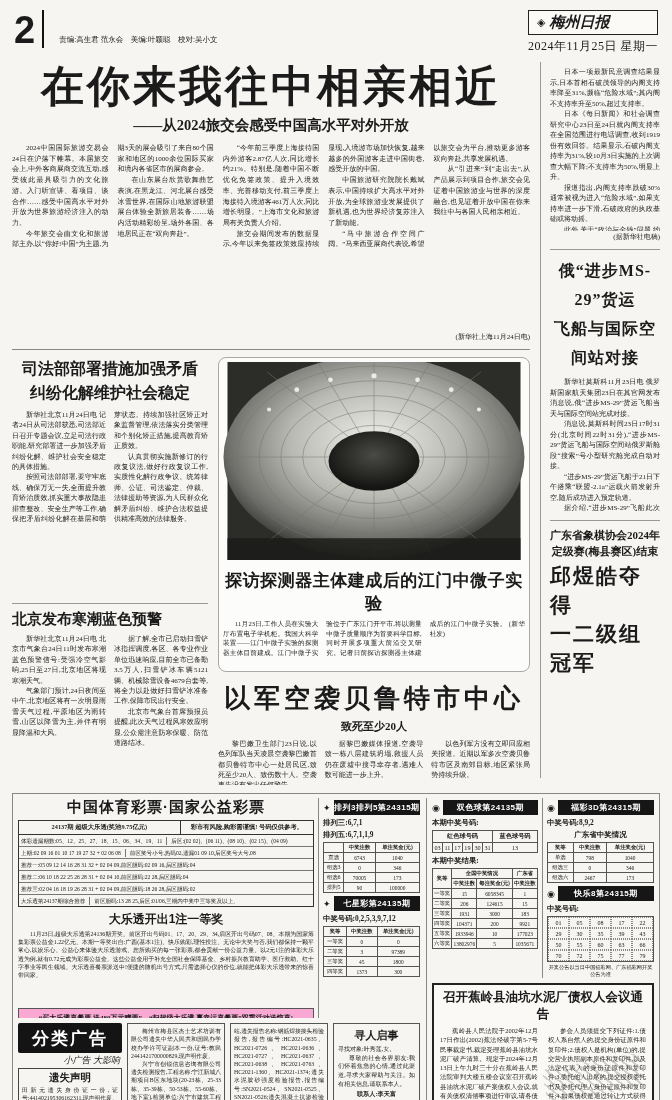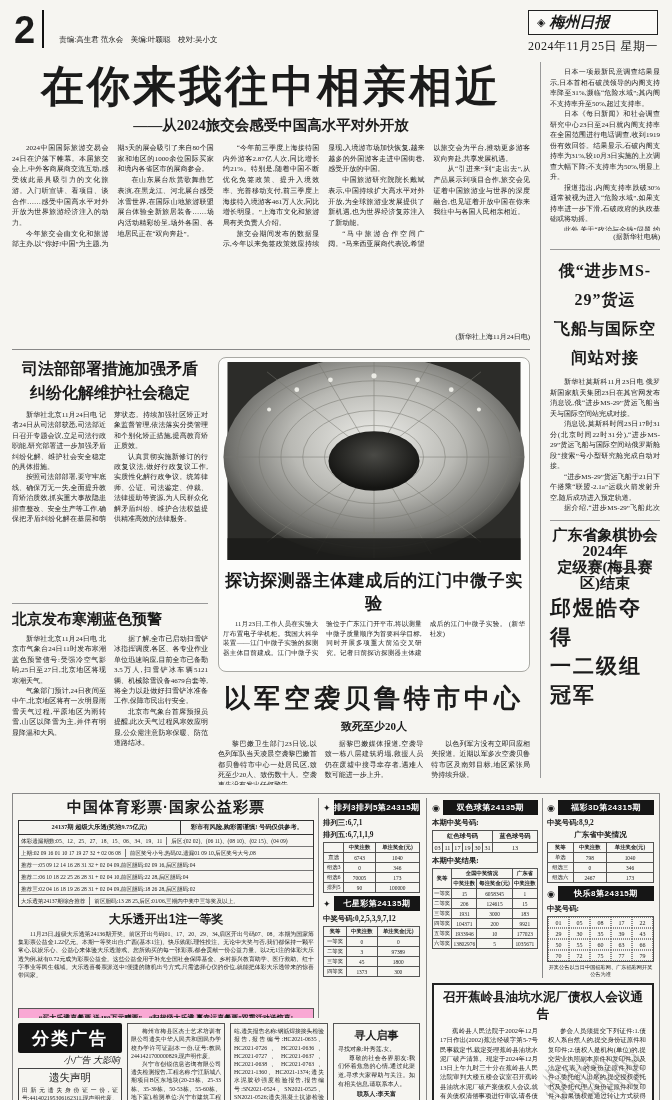--- a/index.html
+++ b/index.html
@@ -40,21 +40,21 @@
   .cap-cols { column-count:3; column-gap:8px; font-size:6.6px; line-height:9.6px; text-align:justify; height:48px; overflow:hidden; }
   .strike-head { font-size:26px; font-weight:900; text-align:center; letter-spacing:4px; margin-top:9px; }
   .strike-sub { font-size:11px; font-weight:700; text-align:center; margin:3px 0 5px; }
   #strike-body { column-count:3; column-gap:8px; font-size:7px; line-height:10.3px; text-align:justify; height:98px; overflow:hidden; }
 
   .rightcol { border-left:1px solid #999; padding-left:9px; height:716px; overflow:hidden; }
   .r-head { font-size:16px; font-weight:900; text-align:center; line-height:29px; letter-spacing:1px; }
   .r-body { font-size:7px; line-height:10.5px; text-align:justify; margin-top:5px; overflow:hidden; }
   #poll-body { height:164px; }
   #progress-body { height:136px; }
-  .kicker { font-size:15px; font-weight:700; text-align:center; line-height:16px; margin-top:2px; }
+  .kicker { font-size:11px; font-weight:700; text-align:center; line-height:16px; margin-top:2px; }
   .r-head-big { font-size:21px; font-weight:900; line-height:29px; letter-spacing:2px; margin-top:3px; }
 
   
   .bottom { display:flex; border:1px solid #888; border-bottom:none; margin-top:8px; padding:4px 5px; gap:6px; height:314px; overflow:hidden; }
   .b-left { width:402px; display:flex; flex-direction:column; }
   .lotto-left { display:flex; height:226px; overflow:hidden; }
   .p1 { width:300px; padding-right:4px; }
   .p2 { flex:1; border-left:1px solid #888; padding-left:4px; overflow:hidden; }
   .b-right { flex:1; display:flex; flex-direction:column; border-left:1px solid #888; padding-left:5px; overflow:hidden; }
   .lotto-right { display:flex; }
@@ -91,21 +91,21 @@
   .notice-title { font-size:12.5px; font-weight:900; text-align:center; margin-bottom:3px; }
   .notice-cols { column-count:2; column-gap:10px; font-size:6.4px; line-height:9.3px; text-align:justify; }
   .notice-cols p { text-indent:12px; }
   .stamp { position:absolute; right:8px; bottom:6px; width:100px; height:34px; transform:rotate(-10deg); border-radius:4px; background:repeating-linear-gradient(48deg, rgba(110,110,110,.28) 0 2px, transparent 2px 6px); }
 
   .ads-row { display:flex; gap:5px; margin-top:5px; height:82px; overflow:hidden; }
   .ad-c1 { width:104px; display:flex; flex-direction:column; }
   .cls-black { background:#141414; color:#fff; font-size:17px; font-weight:900; text-align:center; padding:4px 0 3px; font-family:"Liberation Sans",sans-serif; letter-spacing:2px; border-radius:2px; }
   .cls-slogan { font-size:9px; font-weight:400; font-style:italic; text-align:right; margin:1px 2px; font-family:"Liberation Sans",sans-serif; }
   .lost-box { border:1px solid #444; flex:1; padding:2px 3px; overflow:hidden; }
-  .lost-title { font-size:10.5px; font-weight:400; text-align:center; }
+  .lost-title { font-size:10.5px; font-weight:700; text-align:center; }
   .lost-body { font-size:5.8px; line-height:8px; text-align:justify; margin-top:1px; }
   .ad-col { width:98px; border:1px solid #555; padding:3px; font-size:5.8px; line-height:8.2px; text-align:justify; overflow:hidden; }
   .ad-col p { text-indent:11px; }
   .person-box { flex:1; border:1px solid #555; padding:3px 4px; overflow:hidden; }
   .person-title { font-size:11px; font-weight:900; text-align:center; margin:1px 0 2px; }
   .person-body { font-size:6px; line-height:8.6px; text-align:justify; }
   .person-contact { font-size:6.2px; text-align:center; margin-top:2px; font-weight:700; }
 </style>
 </head>
 <body>

